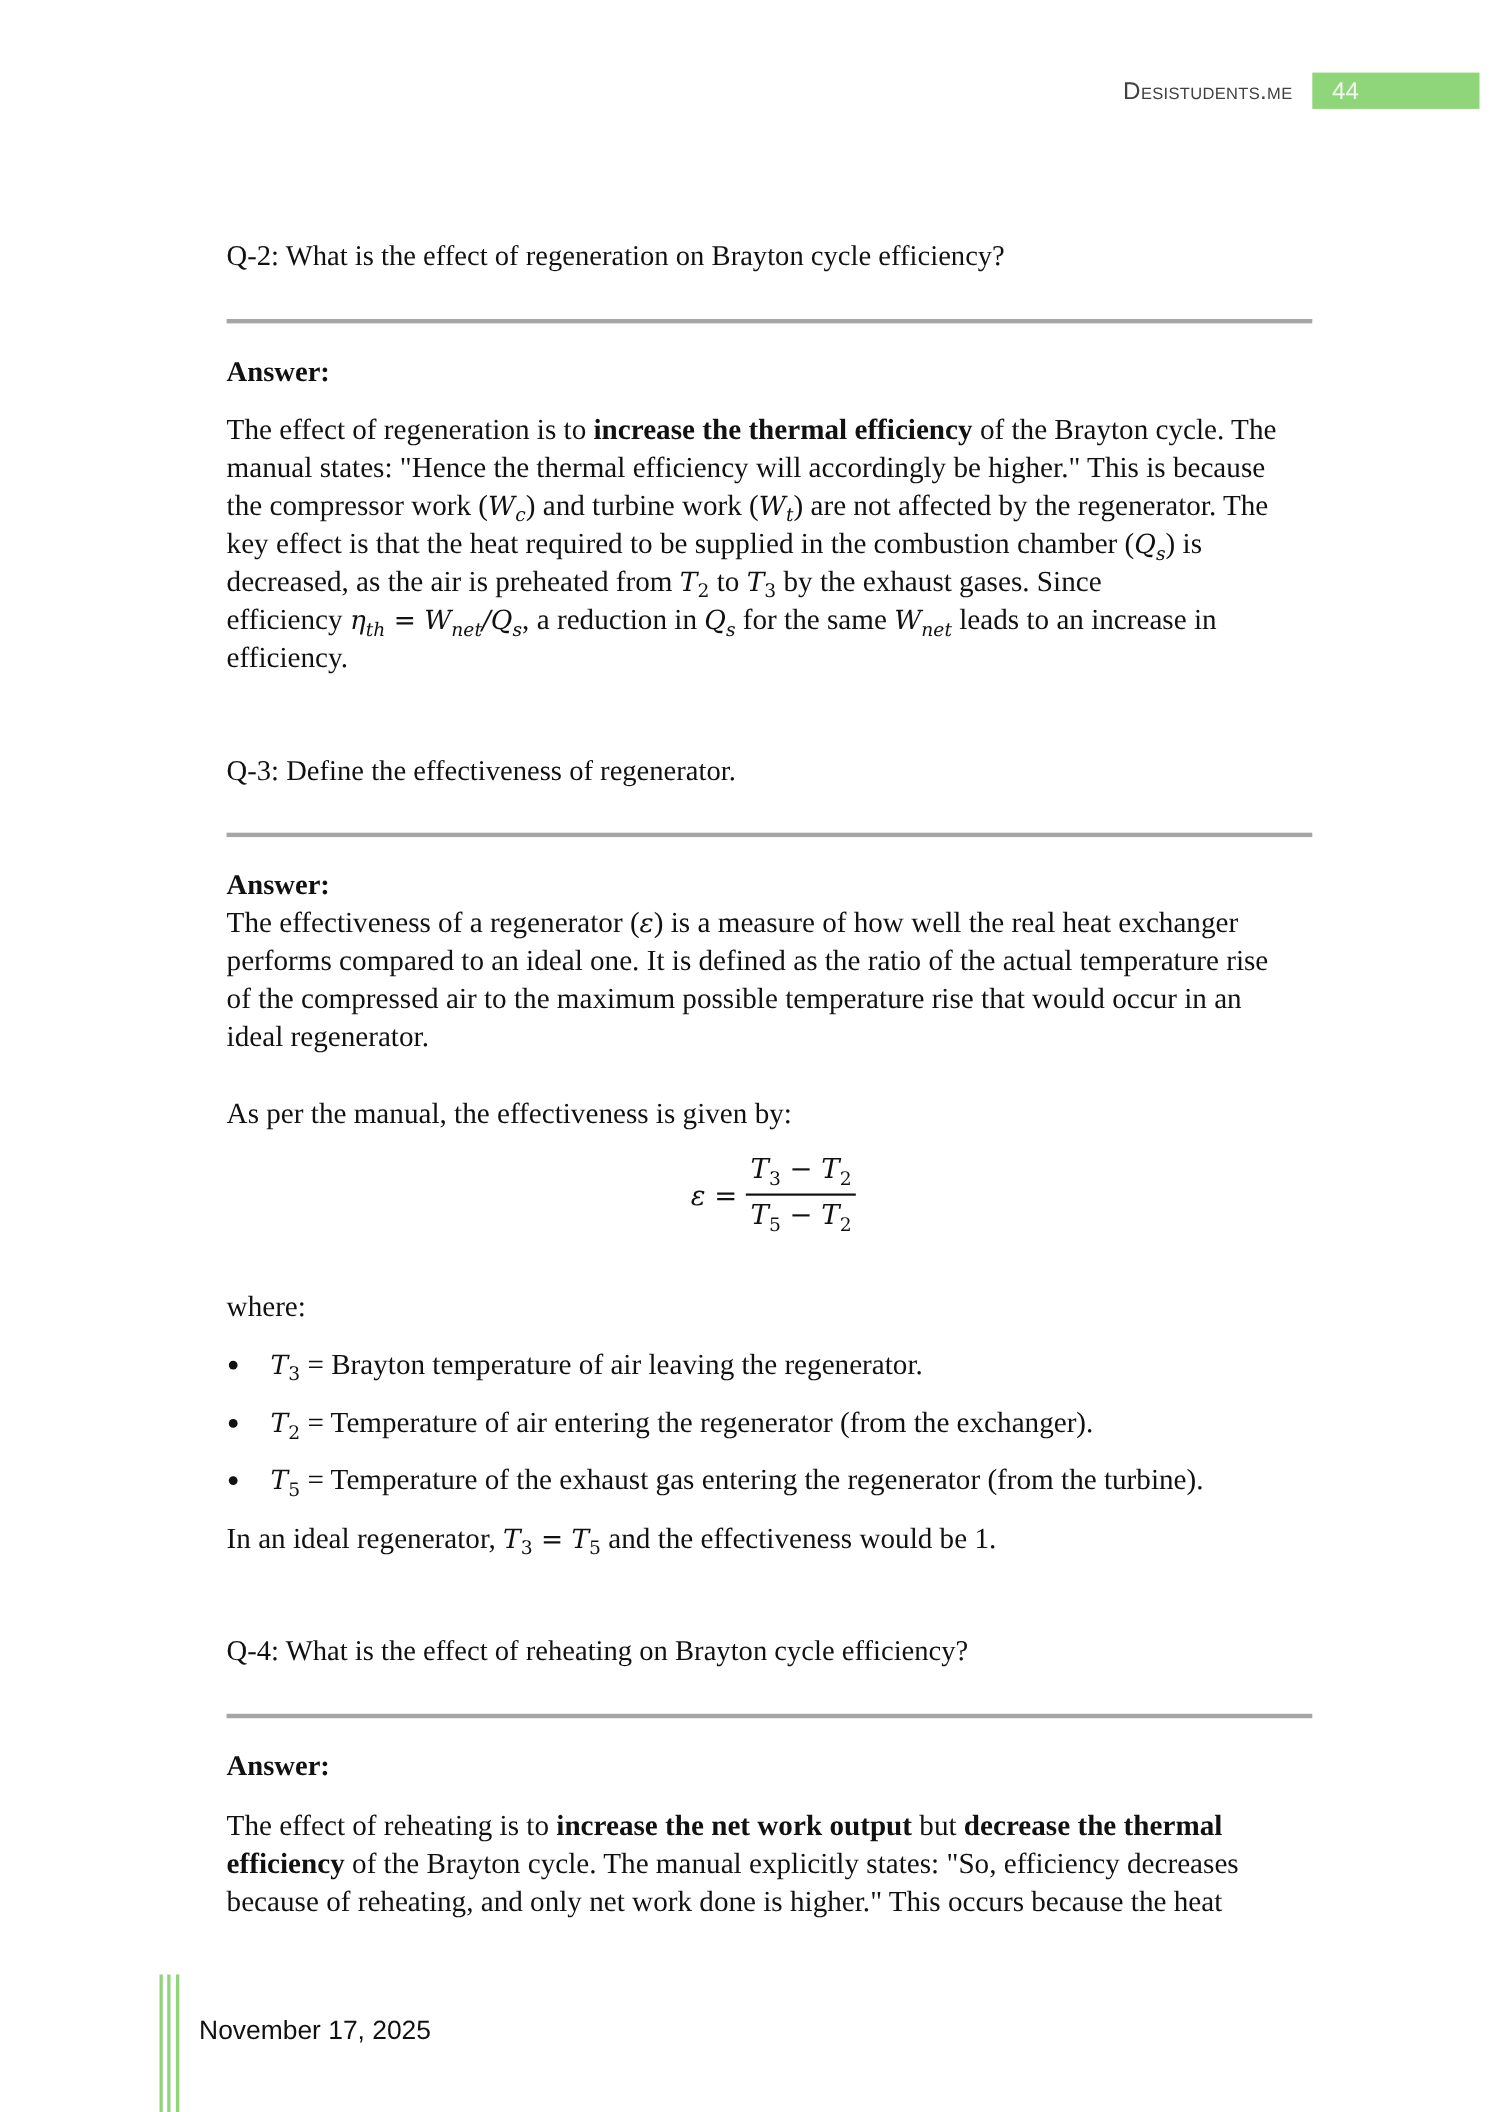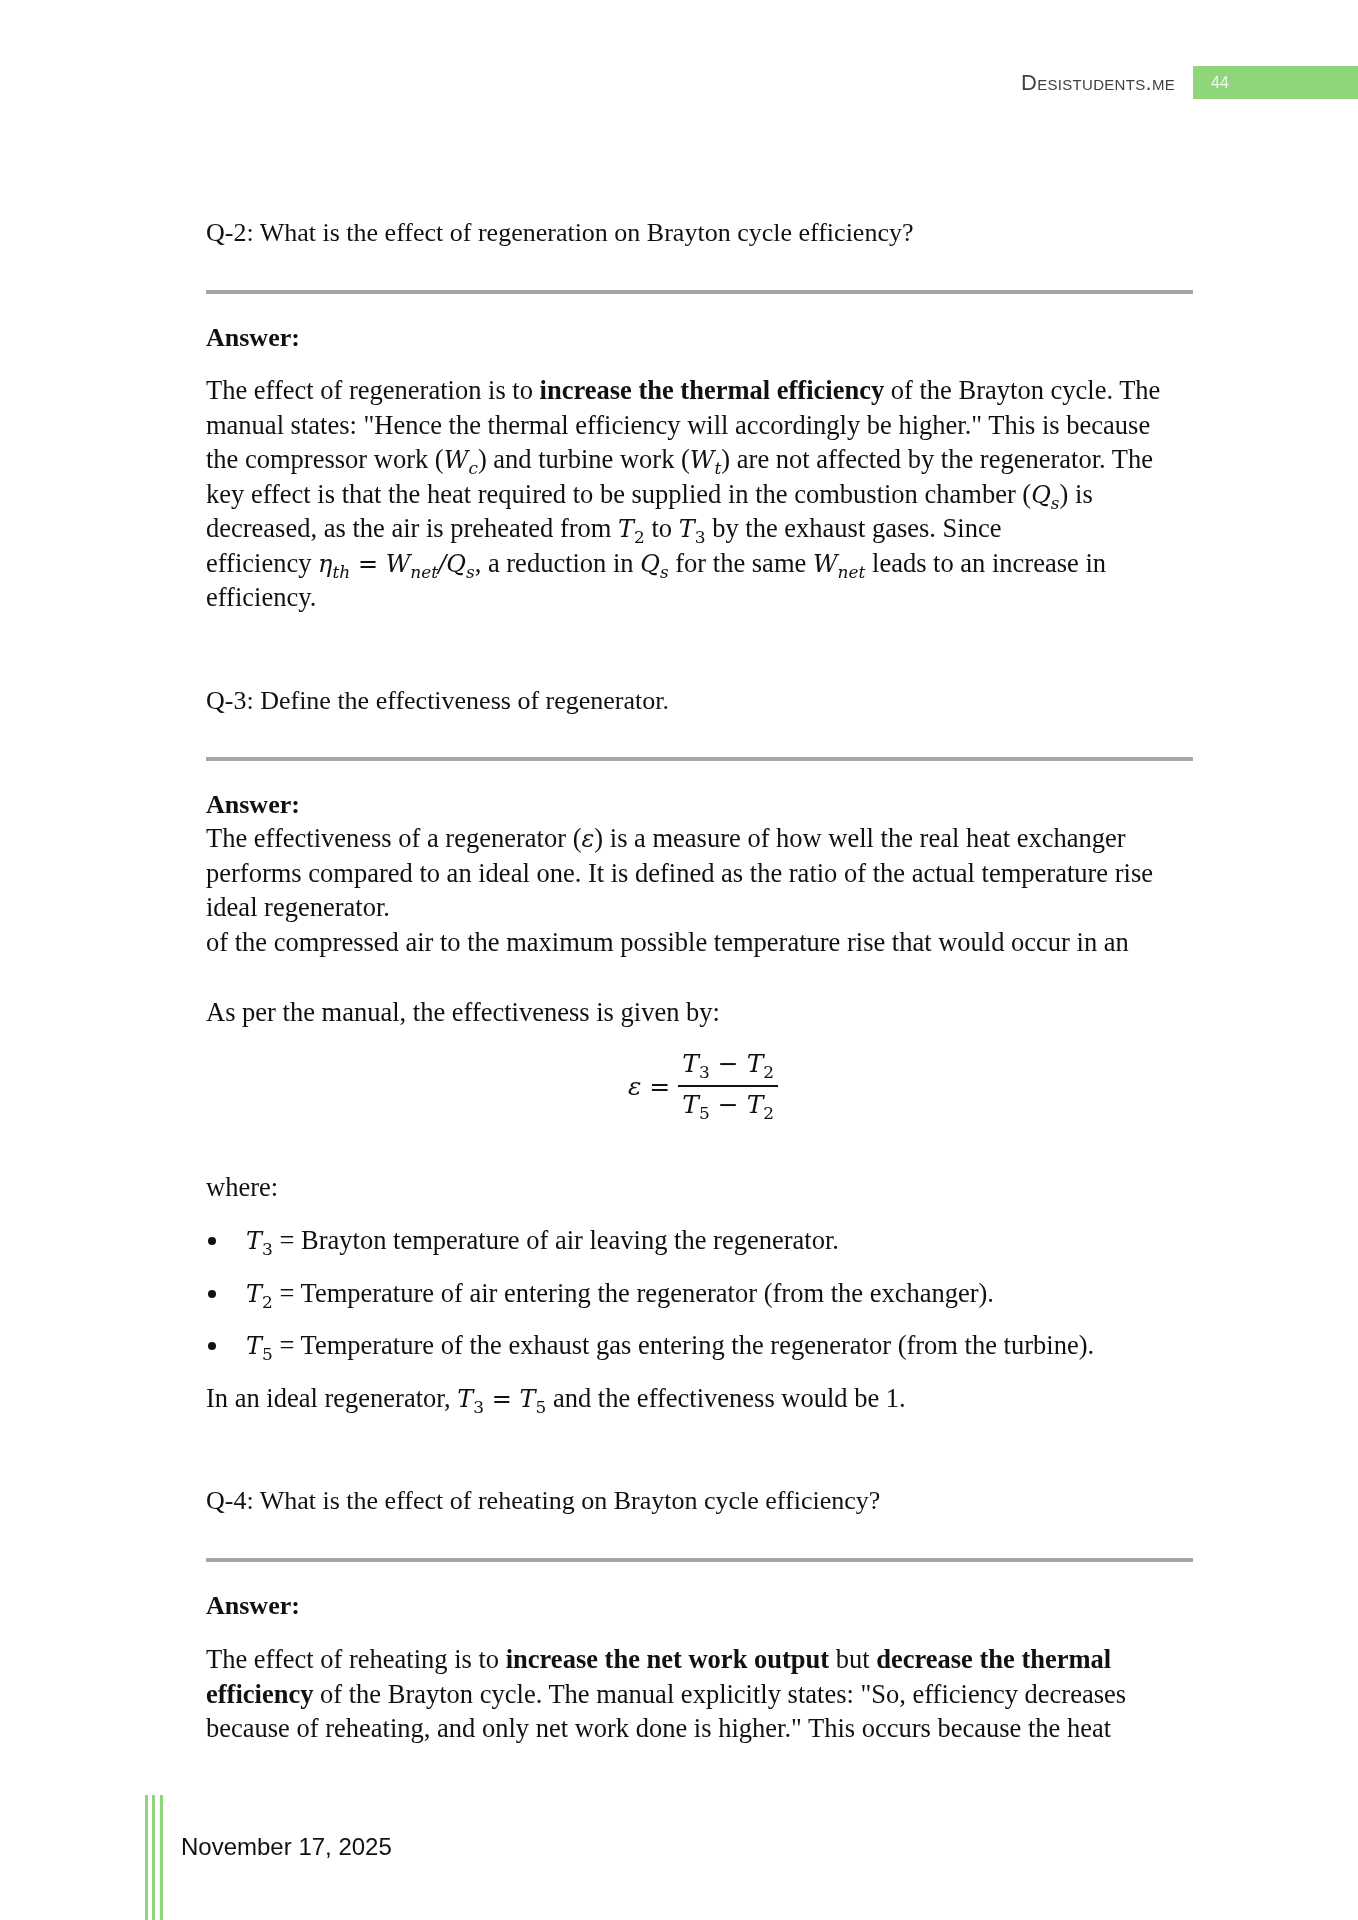--- a/index.html
+++ b/index.html
@@ -1,22 +1,22 @@
 <!DOCTYPE html>
 <html><head>
 <meta charset="utf-8">
 <style>
   html, body { margin:0; padding:0; background:#ffffff; }
   body { width:1358px; height:1920px; position:relative; overflow:hidden;
          font-family:"Liberation Serif", "DejaVu Serif", serif; color:#111; }
   .abs { position:absolute; }
   .hdr-site { right:183px; top:68px; font-family:"Liberation Sans","DejaVu Sans",sans-serif;
               font-size:22px; color:#404040; letter-spacing:0.3px; font-variant:small-caps; line-height:30px; }
-  .hdr-page { left:1193px; top:66px; width:165px; height:33px; background:#8fd67a;
-              font-family:"Liberation Sans","DejaVu Sans",sans-serif; font-size:16px; color:#f1f8ec;
+  .hdr-page { left:1193px; top:66px; width:152px; height:33px; background:#8fd67a;
+              font-family:"Liberation Sans","DejaVu Sans",sans-serif; font-size:22px; color:#f1f8ec;
               line-height:33px; padding-left:18px; box-sizing:border-box; }
   .q { left:206px; font-weight:normal; font-size:26px; line-height:32px; white-space:nowrap; }
   .sep { left:206px; width:987px; height:4px; background:#a6a6a6; }
   .ans { left:206px; font-weight:bold; font-size:26px; line-height:32px; }
   .para { left:206px; width:990px; font-size:26.5px; line-height:34.5px; }
   .line { white-space:nowrap; display:block; height:34.5px; }
   b { font-weight:bold; }
   .m { font-family:"DejaVu Serif","Liberation Serif",serif; font-style:italic; font-size:24px;margin-top:12px; }
   .m sub { font-size:17px; font-style:italic; }
   .m sub.up { font-style:normal; }
@@ -51,22 +51,22 @@
   <span class="line"><span>efficiency </span><span class="m"><span>η</span><sub>th</sub></span><span class="m" style="font-style:normal"> = </span><span class="m"><span>W</span><sub>net</sub><span>/</span><span>Q</span><sub>s</sub></span><span>, a reduction in </span><span class="m"><span>Q</span><sub>s</sub></span><span> for the same </span><span class="m"><span>W</span><sub>net</sub></span><span> leads to an increase in</span></span>
   <span class="line">efficiency.</span>
 </div>
 
 <div class="abs q" style="top:685px">Q-3:  Define the effectiveness of regenerator.</div>
 <div class="abs sep" style="top:757px"></div>
 <div class="abs ans" style="top:789px">Answer:</div>
 <div class="abs para" style="top:821px">
   <span class="line"><span>The effectiveness of a regenerator (</span><span class="m">ε</span><span>) is a measure of how well the real heat exchanger</span></span>
   <span class="line">performs compared to an ideal one. It is defined as the ratio of the actual temperature rise</span>
+  <span class="line">of the compressed air to the maximum possible temperature rise that would occur in an</span>
   <span class="line">ideal regenerator.</span>
-  <span class="line">of the compressed air to the maximum possible temperature rise that would occur in an</span>
 </div>
 <div class="abs para" style="top:995px">As per the manual, the effectiveness is given by:</div>
 
 <div class="abs eq">
   <span style="font-style:italic">ε =</span>
   <span class="frac">
     <span class="num"><span>T</span><sub>3</sub><span style="font-style:normal"> − </span><span>T</span><sub>2</sub></span>
     <span class="bar"></span>
     <span class="den"><span>T</span><sub>5</sub><span style="font-style:normal"> − </span><span>T</span><sub>2</sub></span>
   </span>

